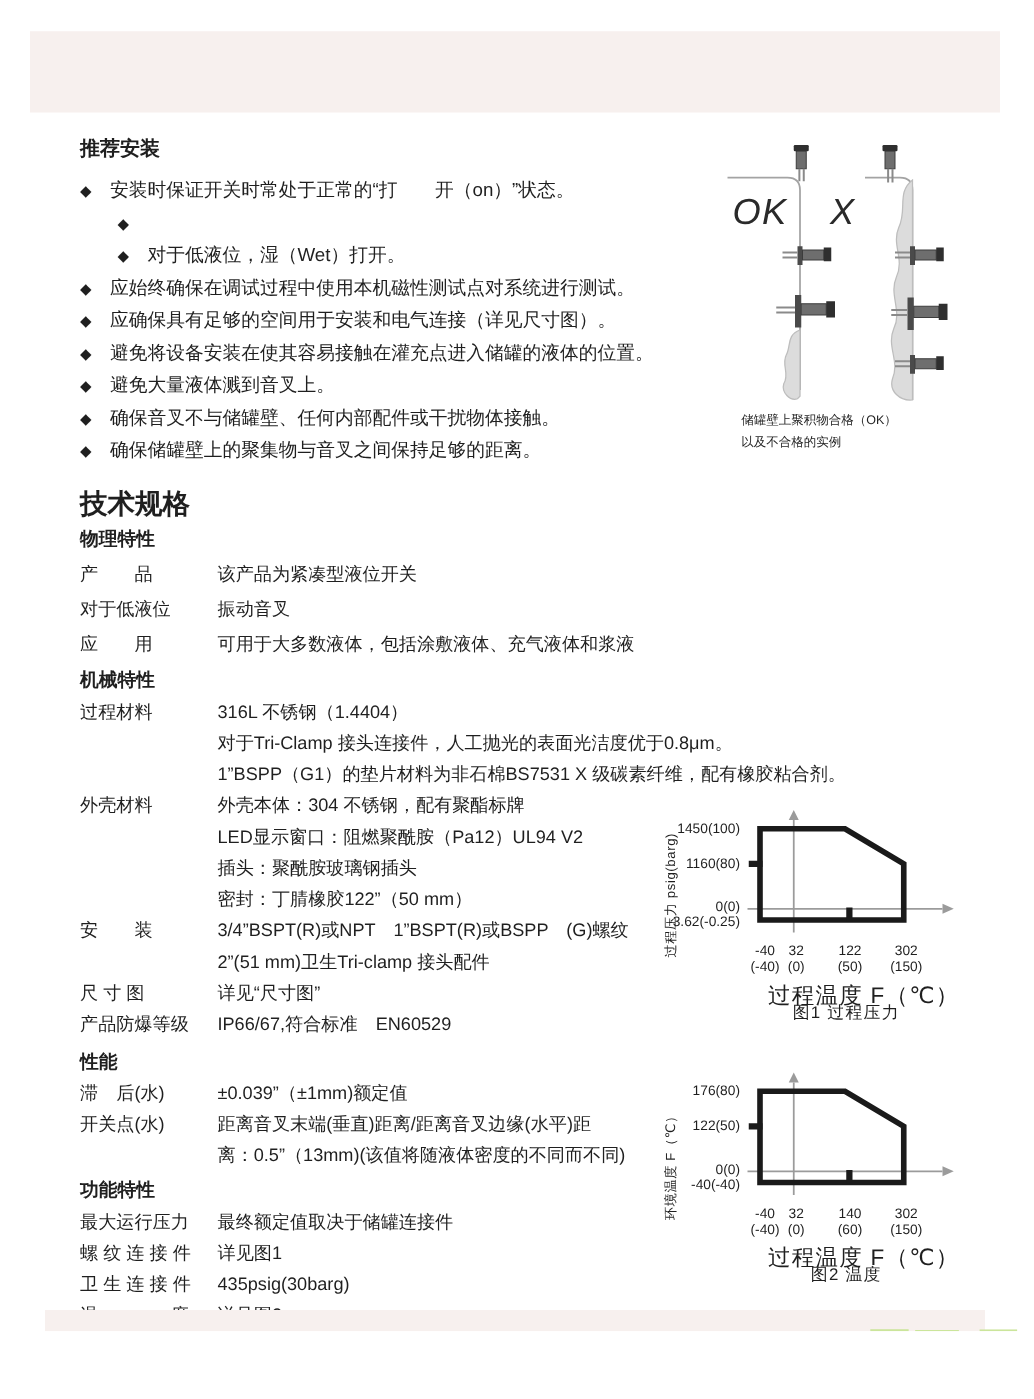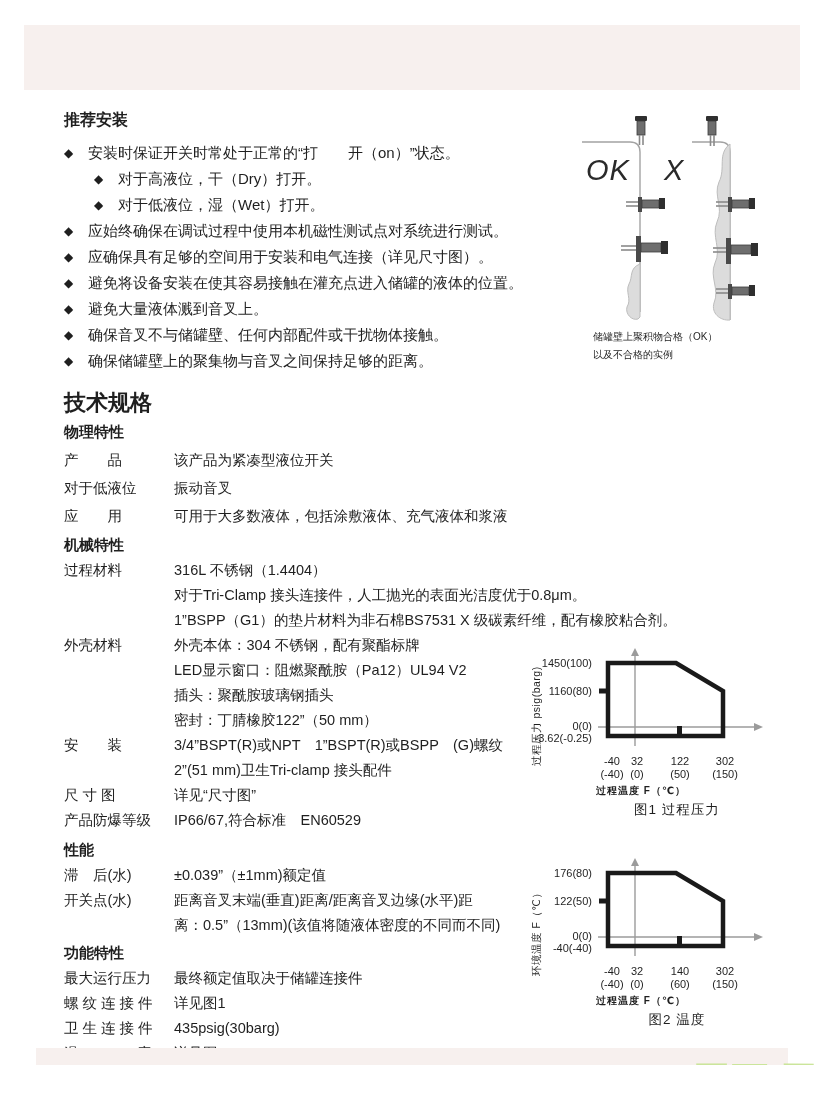--- a/index.html
+++ b/index.html
@@ -42,21 +42,21 @@
   .chart { position:absolute; left:522px; width:300px; height:185px; font-size:11px; color:#1f1f1f; }
   .chart.fig1 { top:638px; }
   .chart.fig2 { top:848px; }
   .chart .plot { position:absolute; left:74px; top:8px; }
   .chart .ylabel { position:absolute; left:8px; top:128px; transform:rotate(-90deg); transform-origin:left top; white-space:nowrap; font-size:10.5px; letter-spacing:0.5px; }
   .chart .ytick { position:absolute; left:0; width:70px; text-align:right; line-height:12px; }
   .chart .yt0 { top:19px; } .chart .yt1 { top:47px; } .chart .yt2 { top:82px; } .chart .yt3 { top:94px; }
   .chart .xtick { position:absolute; width:46px; text-align:center; line-height:13px; }
   .chart .xr1 { top:117px; } .chart .xr2 { top:130px; }
   .chart .xc0 { left:67px; } .chart .xc1 { left:92px; } .chart .xc2 { left:135px; } .chart .xc3 { left:180px; }
-  .chart .xlabel { position:absolute; left:74px; top:146px; width:190px; text-align:left; font-size:10px; letter-spacing:1px;font-weight:bold; }
+  .chart .xlabel { position:absolute; left:74px; top:146px; width:190px; text-align:center; font-size:18px; letter-spacing:1px; }
   .chart .caption { position:absolute; left:40px; top:163px; width:230px; text-align:center; font-size:13.5px; letter-spacing:1px; }
 
   .envelope { fill:none; stroke:#1a1a1a; stroke-width:4.5; stroke-linejoin:miter; }
   .nub { stroke:#1a1a1a; stroke-width:5; }
   .axis { stroke:#9b9b9b; stroke-width:1.4; }
   .axis-head { fill:#9b9b9b; }
 
   
   .watermark { position:absolute; left:694px; top:1056px; font-size:36px; font-weight:bold; color:#cbe59b; letter-spacing:2px; white-space:nowrap; }
   .watermark .reg { display:inline-block; font-size:15px; font-weight:normal; transform:translateY(-16px); letter-spacing:0; }
@@ -79,21 +79,20 @@
 
     <div class="sec-title">推荐安装</div>
 
     <div class="bullets">
       <div class="bullet-item">
           <span class="marker">◆</span>
           <span>安装时保证开关时常处于正常的“打　　开（on）”状态。</span>
         </div>
       <div class="bullet-item lvl2">
           <span class="marker">◆</span>
-          <span>对于高液位，干（Dry）打开。</span>
         </div>
       <div class="bullet-item lvl2">
           <span class="marker">◆</span>
           <span>对于低液位，湿（Wet）打开。</span>
         </div>
       <div class="bullet-item">
           <span class="marker">◆</span>
           <span>应始终确保在调试过程中使用本机磁性测试点对系统进行测试。</span>
         </div>
       <div class="bullet-item">

